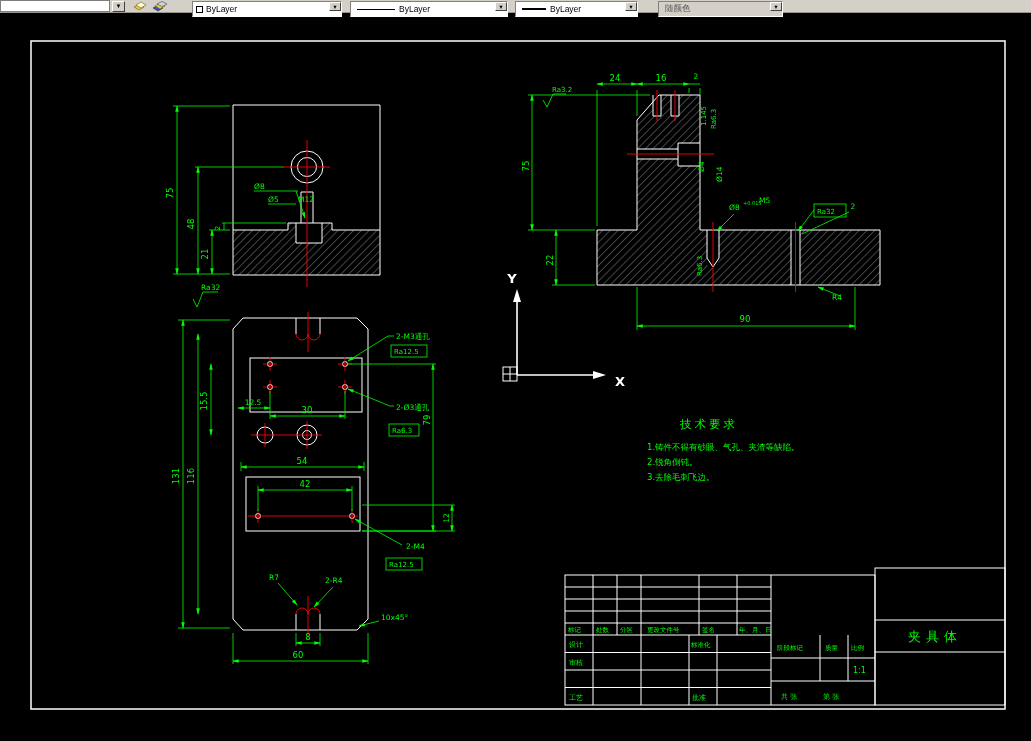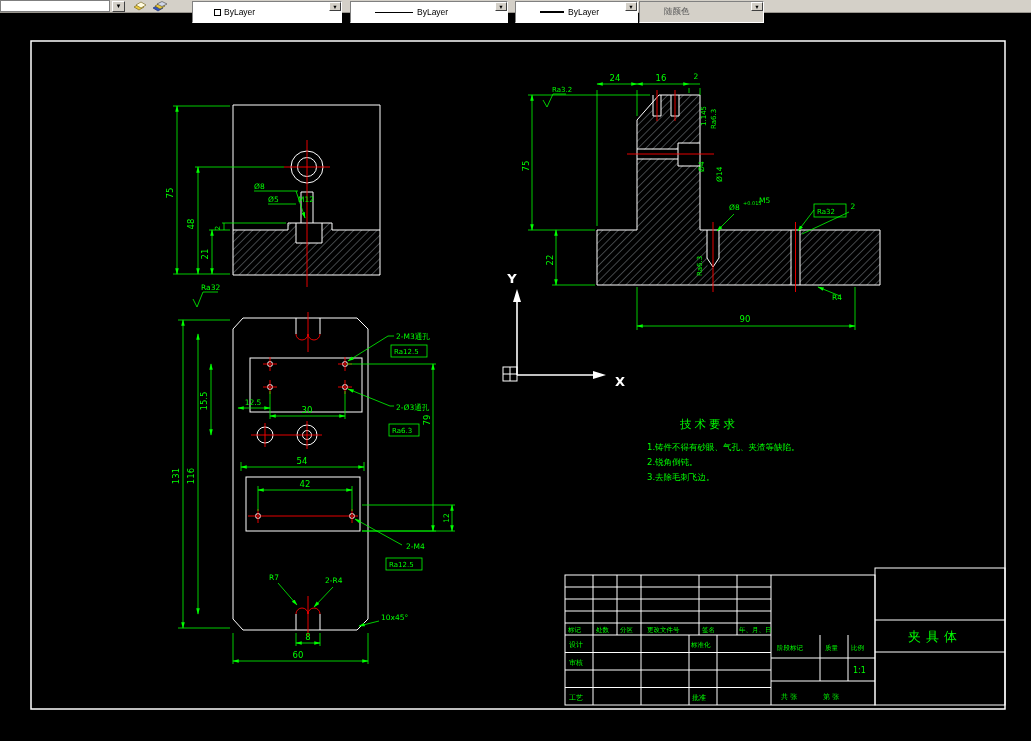--- a/index.html
+++ b/index.html
@@ -6,23 +6,23 @@
   html,body{width:1031px;height:741px;background:#000;overflow:hidden;position:relative;
     font-family:"Liberation Sans",sans-serif}
   
   #toolbar{position:absolute;top:0;left:0;width:1031px;height:13px;background:#d4d0c8;
     border-bottom:1px solid #9a968f;z-index:5}
   .tbw{position:absolute;top:0;left:0;width:110px;height:12px;background:#fff;border:1px solid #7f7f7f}
   .tba{position:absolute;top:1px;left:112px;width:13px;height:11px;background:#d4d0c8;
     border:1px solid;border-color:#fff #404040 #404040 #fff;font-size:6px;text-align:center;
     line-height:9px;color:#000}
   .tbi{position:absolute;top:1px;width:15px;height:11px}
-  .combo{position:absolute;top:1px;height:22px;background:#fff;border:1px solid;
+  .combo{position:absolute;top:1px;height:16px;background:#fff;border:1px solid;
     border-color:#808080 #fff #fff #808080;display:flex;align-items:center;
-    font-size:8.5px;color:#000;padding-left:20px}
+    font-size:8.5px;color:#000;padding-left:2px}
   .combo .txt{white-space:nowrap;overflow:hidden}
   .combo .arrow{position:absolute;right:0;top:0;width:12px;height:9px;background:#d4d0c8;
     border:1px solid;border-color:#fff #404040 #404040 #fff;font-size:5.5px;line-height:8px;
     text-align:center;color:#000}
   .swatch{display:inline-block;width:7px;height:7px;border:1px solid #000;background:#fff;margin:0 3px 0 1px}
   .lt-sample{display:inline-block;width:38px;height:1px;background:#000;margin:0 4px}
   .lw-sample{display:inline-block;width:24px;height:2px;background:#000;margin:0 4px}
   .combo.disabled{background:#d4d0c8;color:#555}
   
   #cad{position:absolute;top:0;left:0;z-index:1}
@@ -71,21 +71,21 @@
     <span class="txt">ByLayer</span>
     <span class="arrow">▼</span>
   </div>
 
   <div class="combo" style="left:515px;width:123px">
     <span class="lw-sample"></span>
     <span class="txt">ByLayer</span>
     <span class="arrow">▼</span>
   </div>
 
-  <div class="combo disabled" style="left:639px;width:125px">
+  <div class="combo disabled" style="left:658px;width:125px">
     <span class="txt" style="margin-left:4px">随颜色</span>
     <span class="arrow">▼</span>
   </div>
 </div>
 
 <svg id="cad" width="1031" height="741" viewBox="0 0 1031 741">
   <defs>
     <pattern id="hp" patternUnits="userSpaceOnUse" width="5.5" height="5.5" patternTransform="rotate(45)">
       <line x1="0" y1="0" x2="0" y2="5.5" stroke="#c9d4db" stroke-width="0.65"></line>
     </pattern>

